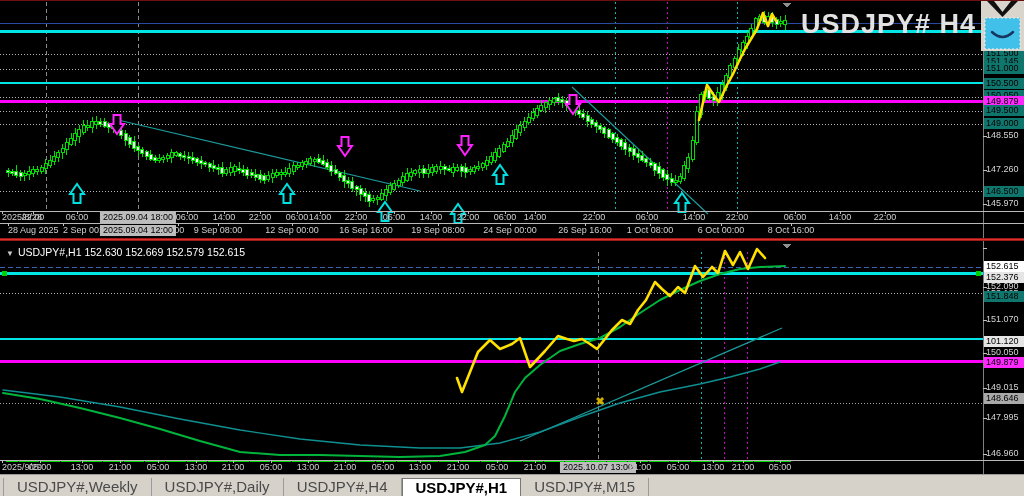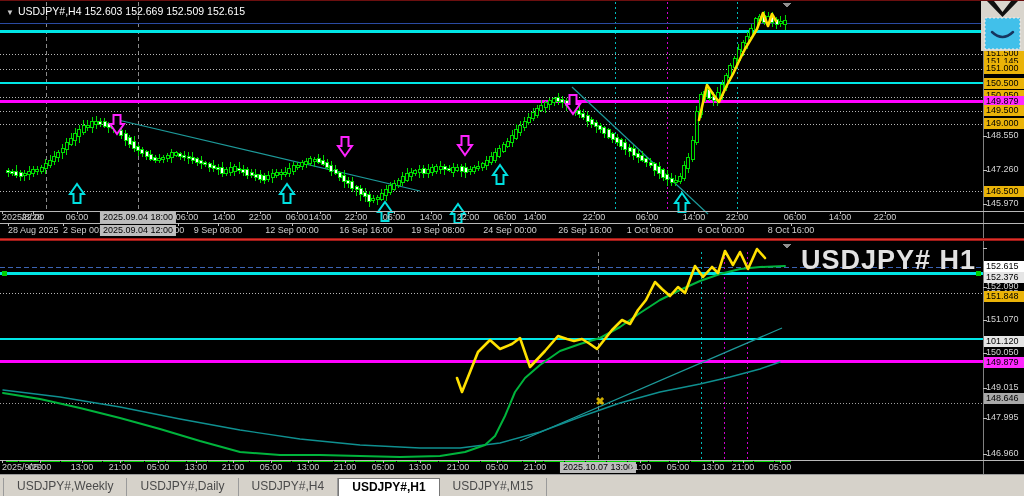--- a/index.html
+++ b/index.html
@@ -13,46 +13,47 @@
   #top-section .chart-title{top:4px;}
   #bottom-section .chart-title{top:5px;}
   .title-marker{color:#c8c8c8;font-size:8px;margin-right:4px;}
   .watermark{position:absolute;right:48px;font-size:27px;font-weight:600;color:#e2e2e2;
              letter-spacing:1px;z-index:1;white-space:nowrap;}
   #top-section .watermark{top:8px;}
   #bottom-section .watermark{top:4px;}
   .ylabel{position:absolute;left:984px;width:38px;font-size:9px;line-height:11px;height:11px;
           z-index:5;padding-left:2px;white-space:nowrap;}
   .yl-plain{color:#d4d4d4;}
-  .yl-khaki{background:#eab308;color:#000;}
+  .yl-khaki{background:#0f766e;color:#000;}
   .yl-cyan{background:#e5e5e5;color:#000;}
   .yl-magenta{background:#ff28ff;color:#000;}
   .yl-white{background:#ffffff;color:#000;}
   .yl-gray{background:#a9a9a9;color:#000;}
   .xlabel{position:absolute;font-size:9px;color:#d0d0d0;white-space:nowrap;z-index:5;
           transform:translateX(-50%);line-height:11px;}
   .xlabel.anchor-l{transform:none;text-align:center;}
   .xlabel.hl{background:#bdbdbd;color:#000;padding:0 3px;}
   .corner-block{position:absolute;right:0;top:0;width:43px;height:50px;z-index:7;}
   #footer{position:absolute;left:0;top:474px;width:1024px;height:22px;background:#d6d2ca;
           border-top:1px solid #9a9a9a;z-index:8;}
   #tabbar{display:flex;height:18px;margin-top:3px;align-items:stretch;padding-left:3px;}
-  .tab{font-size:12px;color:#4a4a4a;line-height:17px;padding:0 13px;border-right:1px solid #9a9a9a;
+  .tab{font-size:15px;color:#4a4a4a;line-height:17px;padding:0 13px;border-right:1px solid #9a9a9a;
        background:transparent;cursor:default;}
   .tab:first-child{border-left:1px solid #9a9a9a;}
   .tab.active{background:#ffffff;color:#000;font-weight:bold;border:1px solid #777;border-bottom:none;}
   #separator-red{position:absolute;left:0;top:238px;width:1024px;height:3px;z-index:6;
                  background:linear-gradient(#7a1010,#e03028,#7a1010);}
 </style>
 </head>
 <body>
 
 <div id="app">
 
   <section class="chart-section" id="top-section">
+    <div class="watermark">USDJPY# H4</div>
     <svg class="chart-svg" id="top-svg" width="1024" height="238" shape-rendering="crispEdges">
         <line x1="46" y1="1" x2="46" y2="210" stroke="#8a8a8a" stroke-width="1" stroke-dasharray="4,3"></line>
         <line x1="138" y1="1" x2="138" y2="210" stroke="#8a8a8a" stroke-width="1" stroke-dasharray="4,3"></line>
         <line x1="615" y1="1" x2="615" y2="210" stroke="#00b8b8" stroke-width="1" stroke-dasharray="2,3"></line>
         <line x1="667" y1="1" x2="667" y2="210" stroke="#cc00cc" stroke-width="1" stroke-dasharray="2,3"></line>
         <line x1="737" y1="1" x2="737" y2="210" stroke="#00b8b8" stroke-width="1" stroke-dasharray="2,3"></line>
         <line x1="0" y1="22" x2="983" y2="22" stroke="#2a4aa0" stroke-width="1" stroke-dasharray=""></line>
         <line x1="0" y1="30" x2="983" y2="30" stroke="#00e6e6" stroke-width="3" stroke-dasharray=""></line>
         <line x1="0" y1="53" x2="983" y2="53" stroke="#b8b8b8" stroke-width="1" stroke-dasharray="1,2"></line>
         <line x1="0" y1="68" x2="983" y2="68" stroke="#b8b8b8" stroke-width="1" stroke-dasharray="1,2"></line>
@@ -483,23 +484,20 @@
         <line x1="218" y1="222" x2="218" y2="225" stroke="#c0c0c0" stroke-width="1"></line>
         <line x1="292" y1="222" x2="292" y2="225" stroke="#c0c0c0" stroke-width="1"></line>
         <line x1="366" y1="222" x2="366" y2="225" stroke="#c0c0c0" stroke-width="1"></line>
         <line x1="438" y1="222" x2="438" y2="225" stroke="#c0c0c0" stroke-width="1"></line>
         <line x1="510" y1="222" x2="510" y2="225" stroke="#c0c0c0" stroke-width="1"></line>
         <line x1="585" y1="222" x2="585" y2="225" stroke="#c0c0c0" stroke-width="1"></line>
         <line x1="650" y1="222" x2="650" y2="225" stroke="#c0c0c0" stroke-width="1"></line>
         <line x1="721" y1="222" x2="721" y2="225" stroke="#c0c0c0" stroke-width="1"></line>
         <line x1="791" y1="222" x2="791" y2="225" stroke="#c0c0c0" stroke-width="1"></line>
       </svg>
-    <div class="chart-title">
-      <span class="title-marker">▼</span><span>USDJPY#,H4  152.603 152.669 152.509 152.615</span>
-    </div>
     <div id="top-labels">
         <div class="ylabel yl-white" style="top: 16px;">152.615</div>
         <div class="ylabel yl-cyan" style="top: 24px;">152.376</div>
         <div class="ylabel yl-khaki" style="top: 47px;">151.500</div>
         <div class="ylabel yl-khaki" style="top: 55px;">151.145</div>
         <div class="ylabel yl-khaki" style="top: 62px;">151.000</div>
         <div class="ylabel yl-khaki" style="top: 77px;">150.500</div>
         <div class="ylabel yl-khaki" style="top: 89px;">150.050</div>
         <div class="ylabel yl-magenta" style="top: 95px;">149.879</div>
         <div class="ylabel yl-khaki" style="top: 104px;">149.500</div>
@@ -550,21 +548,20 @@
         <polygon points="6,0 13,0 21.5,11 30,0 37,0 21.5,16" id="corner-v" fill="#101010"></polygon>
         <rect x="4" y="17" width="35" height="31" id="icon-bg" stroke="#f0f0f0" stroke-width="1" stroke-dasharray="2,2" fill="#41c0ea"></rect>
         <path d="M 11 31 Q 21.5 41 32 31" id="icon-smile" fill="none" stroke-width="2.5" stroke-linecap="round" stroke="#16355f"></path>
       </svg>
     </div>
   </section>
 
   <div id="separator-red"></div>
 
   <section class="chart-section" id="bottom-section">
-    <div class="watermark">USDJPY# H1</div>
     <svg class="chart-svg" id="bottom-svg" width="1024" height="233" shape-rendering="crispEdges">
         <line x1="598" y1="11" x2="598" y2="219" stroke="#8a8a8a" stroke-width="1" stroke-dasharray="4,3"></line>
         <line x1="701" y1="11" x2="701" y2="219" stroke="#00b8b8" stroke-width="1" stroke-dasharray="2,3"></line>
         <line x1="724" y1="11" x2="724" y2="219" stroke="#cc00cc" stroke-width="1" stroke-dasharray="2,3"></line>
         <line x1="747" y1="11" x2="747" y2="219" stroke="#cc00cc" stroke-width="1" stroke-dasharray="2,3"></line>
         <line x1="0" y1="26" x2="983" y2="26" stroke="#3c64b4" stroke-width="1" stroke-dasharray="5,3"></line>
         <line x1="0" y1="32" x2="983" y2="32" stroke="#00e6e6" stroke-width="3" stroke-dasharray=""></line>
         <rect x="2" y="29.5" width="5" height="5" fill="#00d000"></rect>
         <rect x="976" y="29.5" width="5" height="5" fill="#00d000"></rect>
         <line x1="0" y1="52" x2="983" y2="52" stroke="#b8b8b8" stroke-width="1" stroke-dasharray="1,2"></line>
@@ -976,20 +973,23 @@
         <line x1="420" y1="219" x2="420" y2="222" stroke="#c0c0c0" stroke-width="1"></line>
         <line x1="458" y1="219" x2="458" y2="222" stroke="#c0c0c0" stroke-width="1"></line>
         <line x1="497" y1="219" x2="497" y2="222" stroke="#c0c0c0" stroke-width="1"></line>
         <line x1="535" y1="219" x2="535" y2="222" stroke="#c0c0c0" stroke-width="1"></line>
         <line x1="640" y1="219" x2="640" y2="222" stroke="#c0c0c0" stroke-width="1"></line>
         <line x1="678" y1="219" x2="678" y2="222" stroke="#c0c0c0" stroke-width="1"></line>
         <line x1="713" y1="219" x2="713" y2="222" stroke="#c0c0c0" stroke-width="1"></line>
         <line x1="743" y1="219" x2="743" y2="222" stroke="#c0c0c0" stroke-width="1"></line>
         <line x1="780" y1="219" x2="780" y2="222" stroke="#c0c0c0" stroke-width="1"></line>
       </svg>
+    <div class="chart-title">
+      <span class="title-marker">▼</span><span>USDJPY#,H1  152.630 152.669 152.579 152.615</span>
+    </div>
     <div id="bottom-labels">
         <div class="ylabel yl-plain" style="top: 1px; margin-top: 46px;">153.125</div>
         <div class="ylabel yl-white" style="top: 20px;">152.615</div>
         <div class="ylabel yl-cyan" style="top: 31px;">152.376</div>
         <div class="ylabel yl-plain" style="top: 40px;">152.090</div>
         <div class="ylabel yl-khaki" style="top: 50px;">151.848</div>
         <div class="ylabel yl-plain" style="top: 73px;">151.070</div>
         <div class="ylabel yl-cyan" style="top: 95px;">101.120</div>
         <div class="ylabel yl-plain" style="top: 106px;">150.050</div>
         <div class="ylabel yl-magenta" style="top: 116px;">149.879</div>

